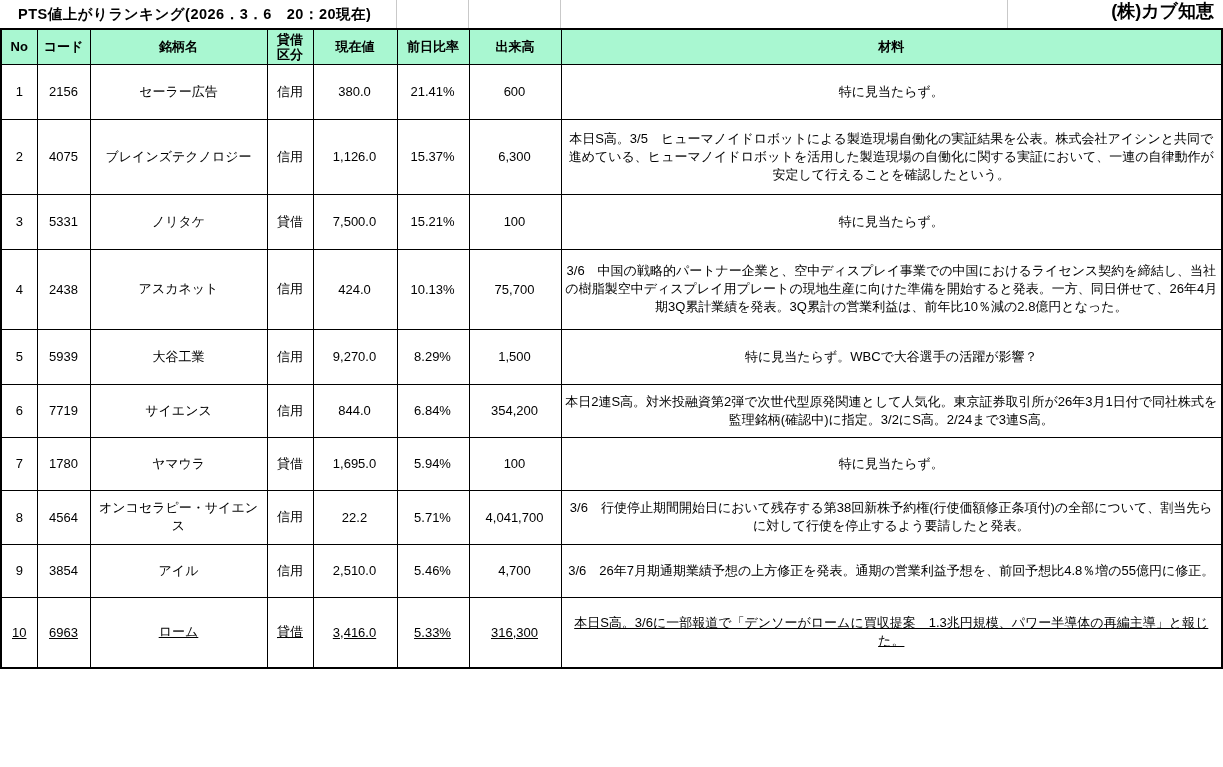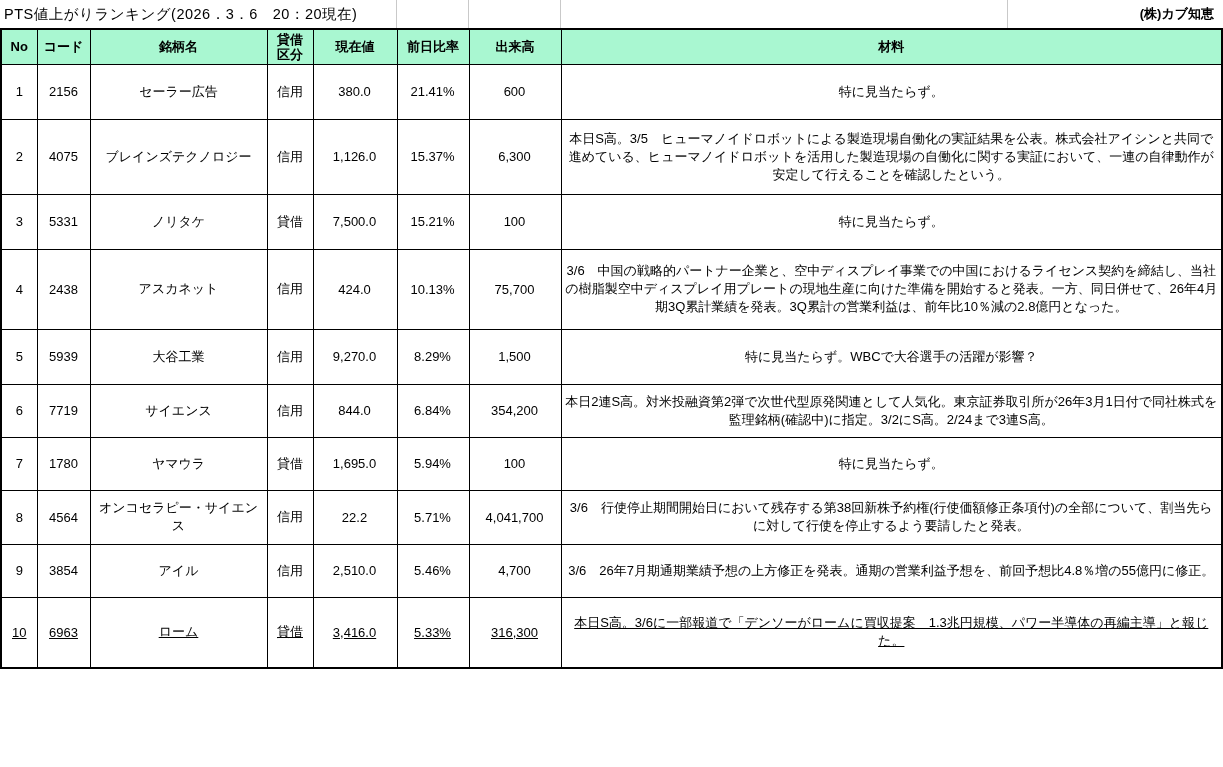--- a/index.html
+++ b/index.html
@@ -5,26 +5,26 @@
   :root { --header-bg: #A9F7D1; --border-c: #000000; --gridline-c: #C9C9C9; }
   * { box-sizing: border-box; }
   html, body { margin: 0; padding: 0; }
   body {
     width: 1223px; height: 767px; background: #ffffff; color: #000;
     font-family: "Liberation Sans", "DejaVu Sans", sans-serif;
     overflow: hidden;
   }
   .title-row { position: relative; width: 1221px; height: 28px; }
   .page-title {
-    position: absolute; left: 4px; bottom: 4px;
-    font-size: 14.5px; font-weight: normal; white-space: nowrap; letter-spacing: 0.5px;
+    position: absolute; left: 18px; bottom: 4px;
+    font-size: 14.5px; font-weight: bold; white-space: nowrap; letter-spacing: 0.5px;
   }
   .credit {
     position: absolute; right: 7px; bottom: 5px;
-    font-size: 13px; font-weight: bold; white-space: nowrap;
+    font-size: 18px; font-weight: bold; white-space: nowrap;
   }
   .gridline { position: absolute; top: 0; width: 1px; height: 28px; background: var(--gridline-c); }
   .gl-1 { left: 396px; } .gl-2 { left: 468px; } .gl-3 { left: 560px; } .gl-4 { left: 1007px; }
 
   table.ranking {
     border-collapse: collapse; table-layout: fixed;
     width: 1221px; border: 2px solid var(--border-c); padding-left: 28px;
   }
   th, td {
     border: 1px solid var(--border-c);

